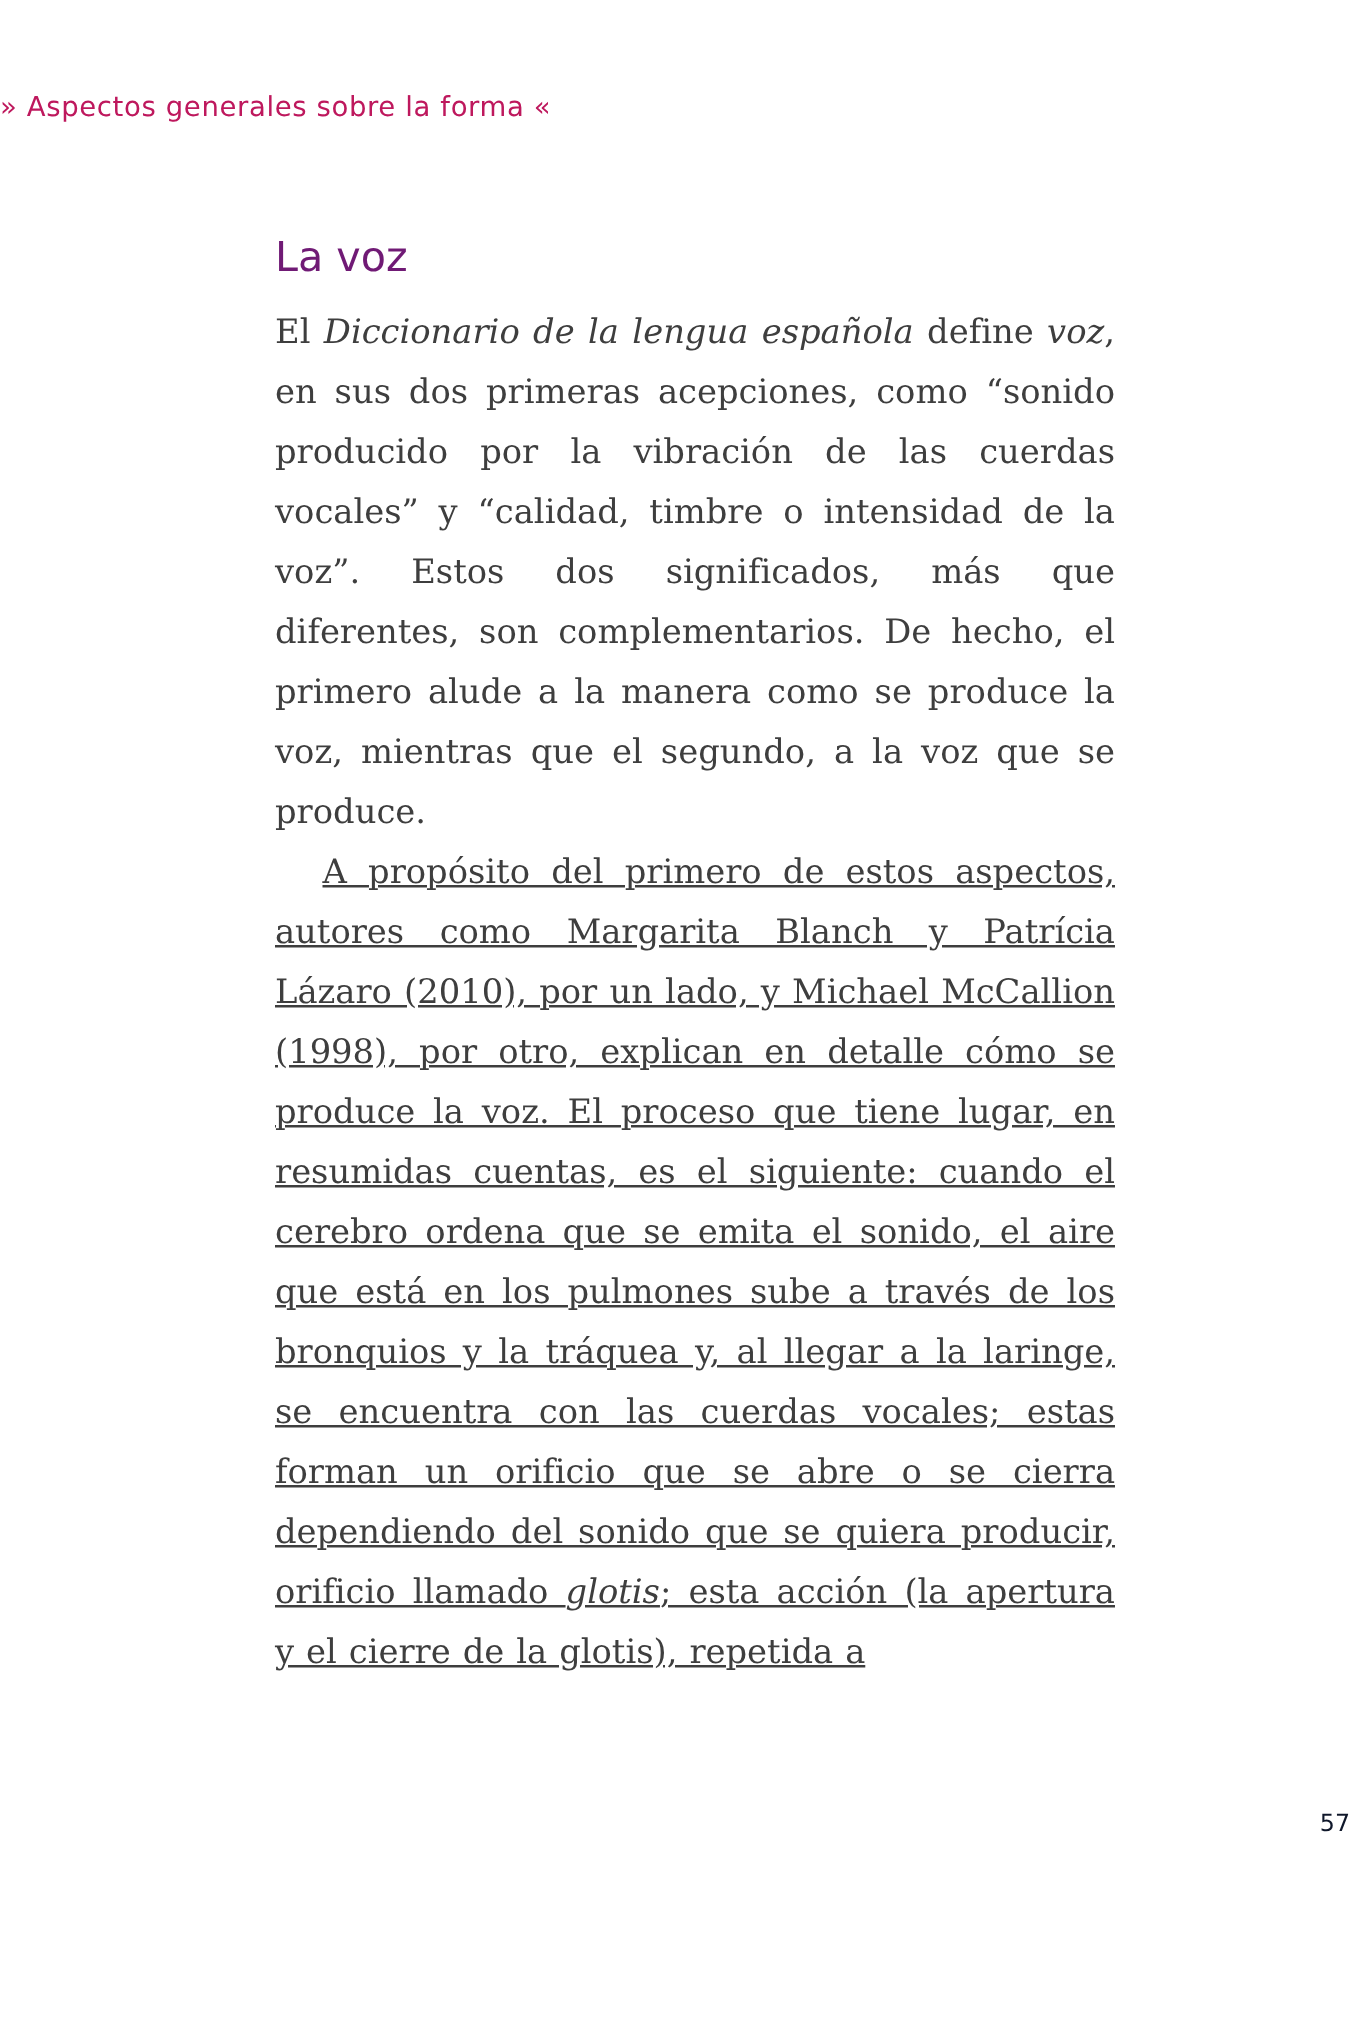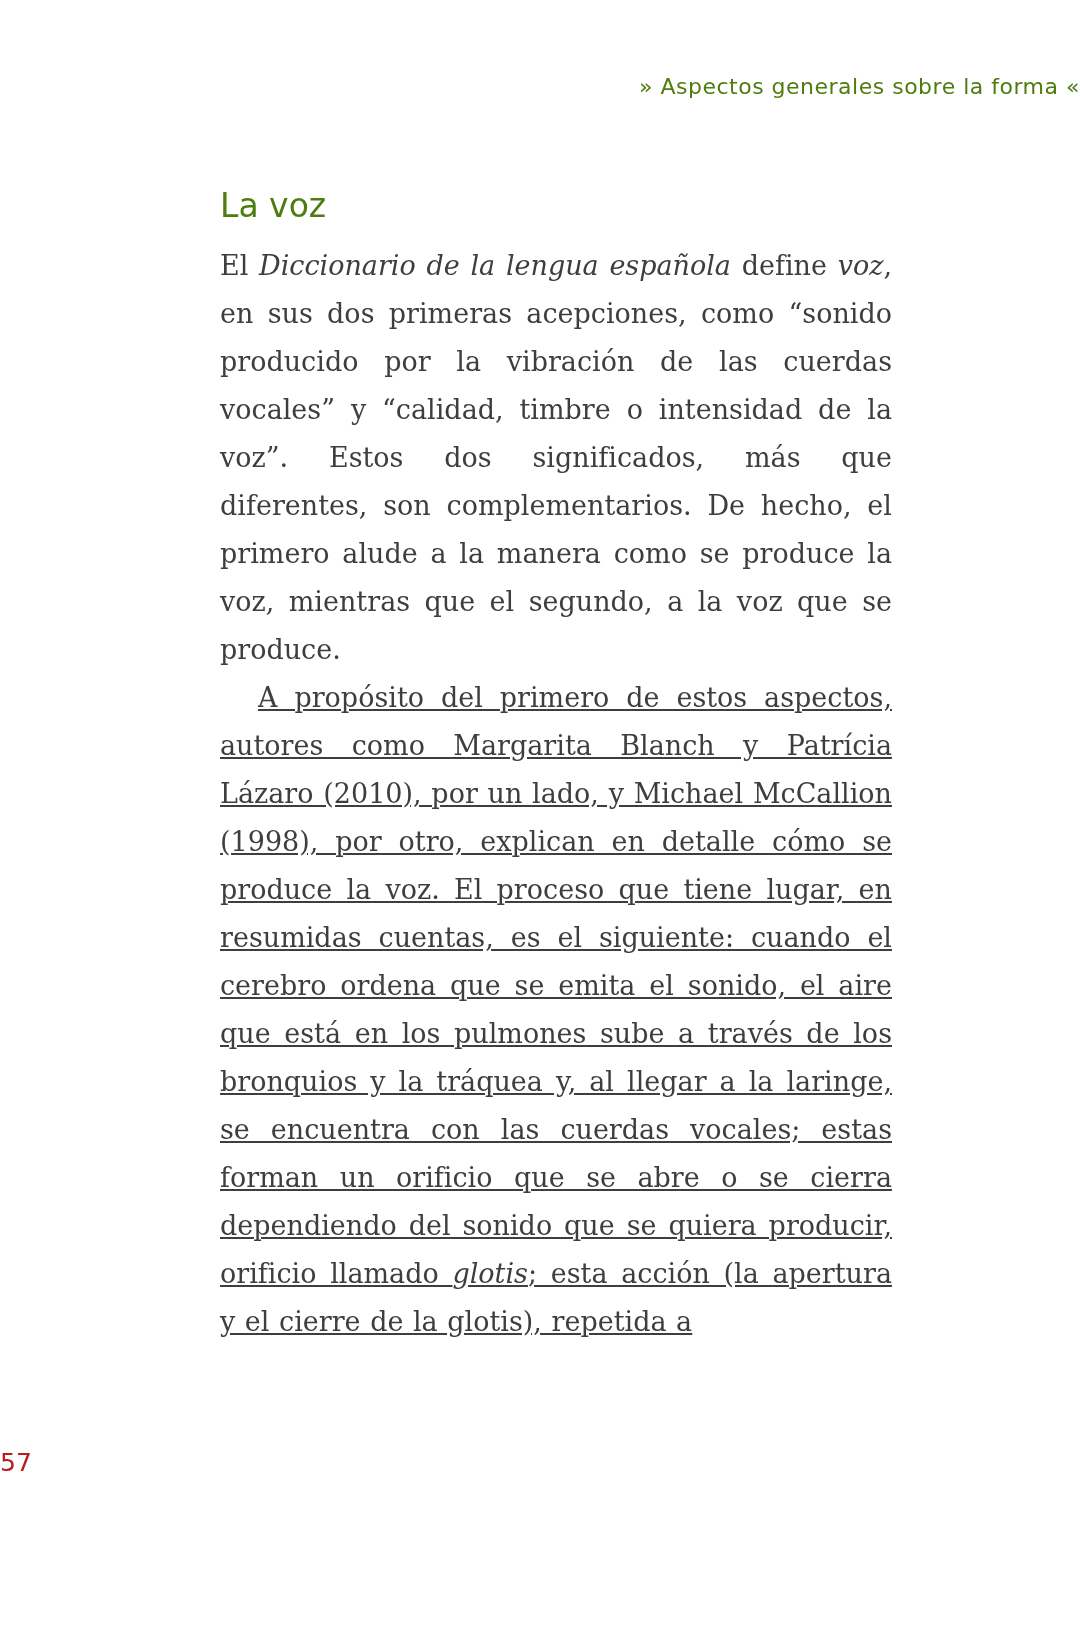--- a/index.html
+++ b/index.html
@@ -14,26 +14,26 @@
     margin: 0 auto;
     background: #ffffff;
     overflow: hidden;
     font-family: "DejaVu Serif", "Liberation Serif", serif;
   }
   .running-header {
     position: absolute;
     top: 74px;
     left: 0;
     width: 100%;
-    text-align: right;
+    text-align: left;
     font-family: "DejaVu Sans", "Liberation Sans", sans-serif;
     font-size: 22px;
     font-weight: 400;
     letter-spacing: 0.5px;
-    color: #4d7c0f;
+    color: #be185d;
   }
   .page-body {
     position: absolute;
     left: 220px;
     top: 158px;
     width: 672px;
     color: #3e3e3e;
     font-size: 27px;
     line-height: 48px;
     text-align: justify;
@@ -48,35 +48,35 @@
   .page-body p.indent {
     text-indent: 38px;
     text-decoration: underline;
   }
   .section-heading {
     margin: 26px 0 14px 0;
     font-family: "DejaVu Sans", "Liberation Sans", sans-serif;
     font-size: 33px;
     font-weight: 400;
     line-height: 44px;
-    color: #4d7c0f;
+    color: #701a75;
     text-align: left;
   }
   em {
     font-style: italic;
   }
   .page-number {
     position: absolute;
     top: 1448px;
     left: 0;
     width: 100%;
-    text-align: left;
+    text-align: right;
     font-family: "DejaVu Sans", "Liberation Sans", sans-serif;
-    font-size: 25px;
-    color: #b91c1c;
+    font-size: 19px;
+    color: #0f172a;
   }
 </style>
 </head>
 <body>
 
 <div class="page">
 
   <div class="running-header">» Aspectos generales sobre la forma «</div>
 
   <div class="page-body">

